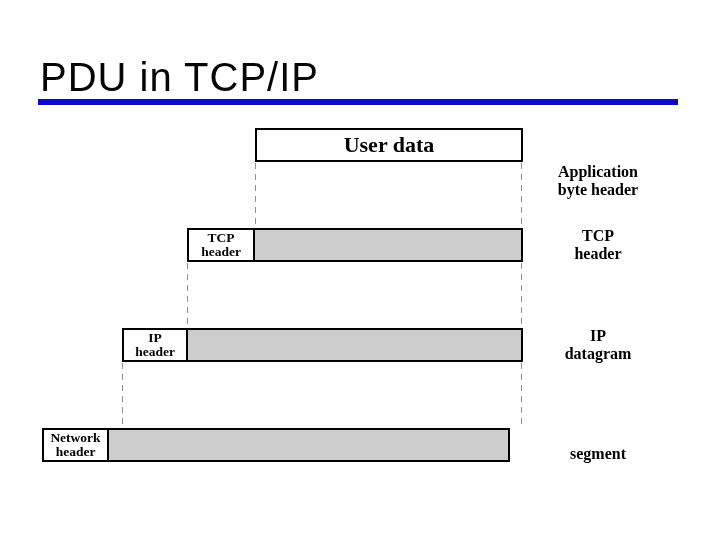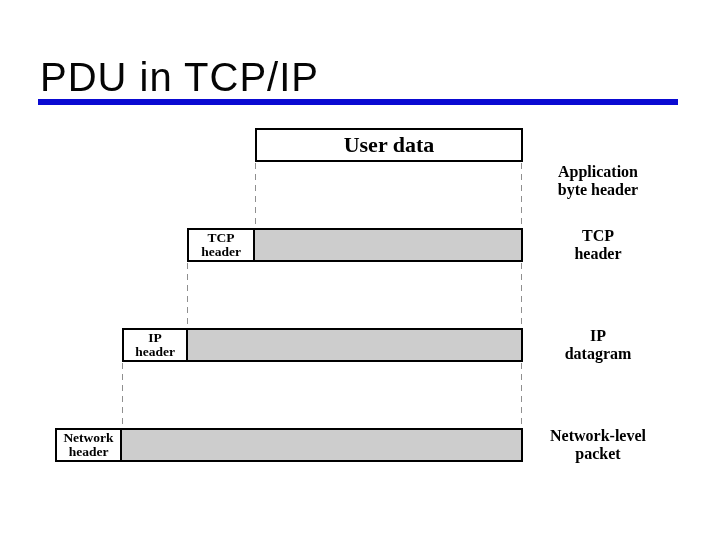--- a/index.html
+++ b/index.html
@@ -19,21 +19,21 @@
     background:#0a0ad2;
   }
   
   .row{
     position:absolute;height:34px;border:2px solid #000;
     box-sizing:border-box;display:flex;
   }
   .row-user{left:255px;top:128px;width:268px;background:#ffffff;}
   .row-tcp {left:187px;top:228px;width:336px;background:#cdcdcd;}
   .row-ip  {left:122px;top:328px;width:401px;background:#cdcdcd;}
-  .row-net {left:55px; top:428px;width:468px;background:#cdcdcd;}
+  .row-net {left:42px; top:428px;width:468px;background:#cdcdcd;}
   .box-label{
     flex:1;display:flex;align-items:center;justify-content:center;
     font-weight:bold;font-size:22px;
   }
   .hdr{
     background:#ffffff;border-right:2px solid #000;box-sizing:content-box;
     display:flex;flex-direction:column;align-items:center;justify-content:center;
     font-weight:bold;font-size:13.5px;line-height:14px;text-align:center;
     flex:0 0 auto;
   }
@@ -110,15 +110,15 @@
 <div class="vdash d3b"></div>
 
 <div class="row row-net">
   <div class="hdr">
     <span>Network</span>
     <span>header</span>
   </div>
   <div class="payload"></div>
 </div>
 <div class="layer-label ll-4">
-  <span>Network-level</span><br>
-  <span>packet</span>
+  <br>
+  <span>segment</span>
 </div>
 
 </body></html>

